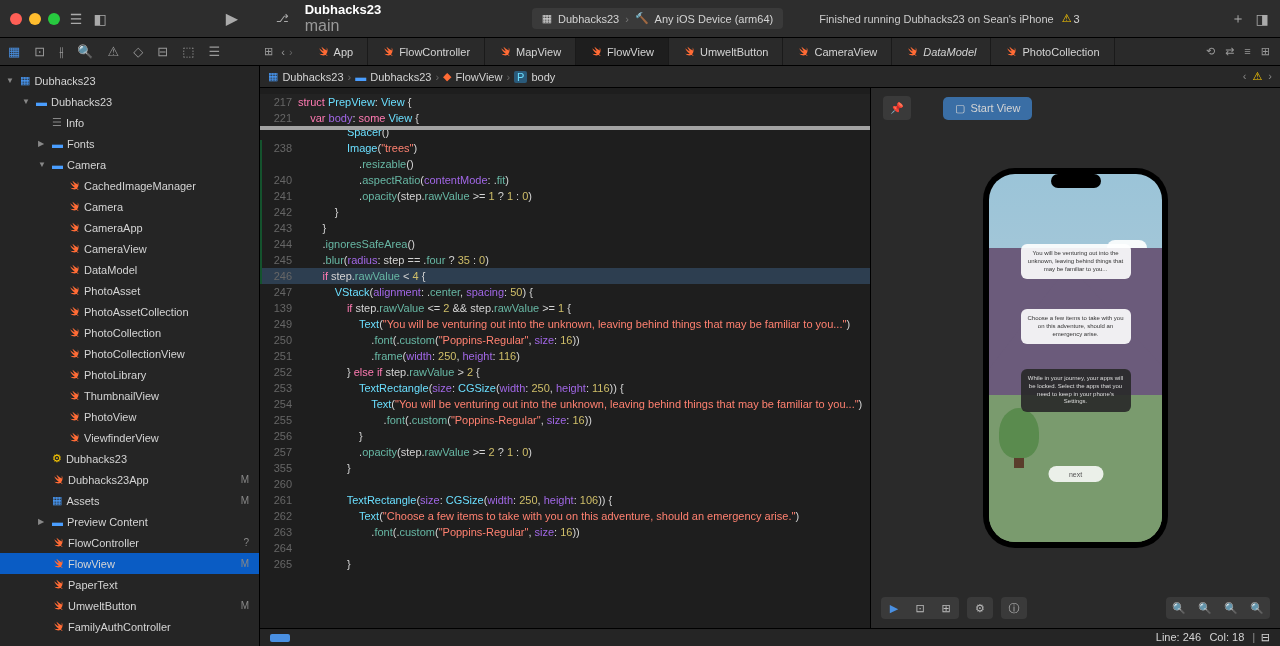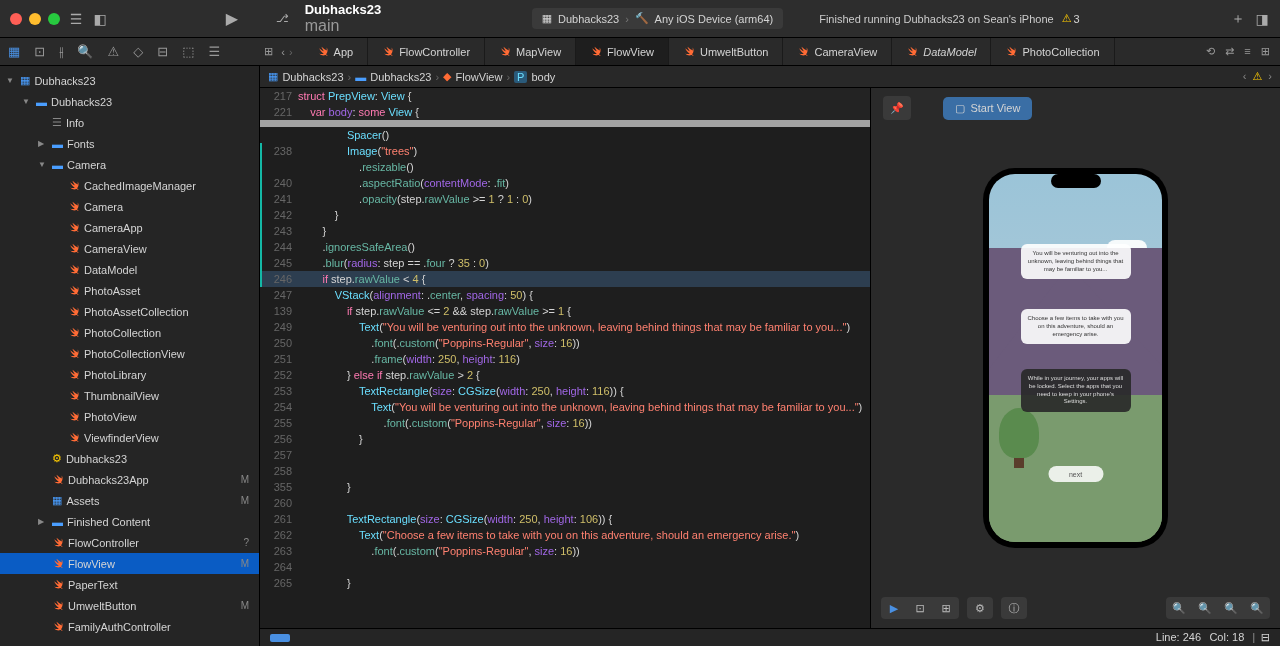--- a/index.html
+++ b/index.html
@@ -35,24 +35,24 @@
 .disclosure{width:10px;color:#888;font-size:8px}
 .app-i{color:#4a9eff}
 .editor{flex:1;display:flex;flex-direction:column;background:#1e1e1e}
 .jumpbar{height:22px;display:flex;align-items:center;padding:0 8px;gap:4px;background:#282828;border-bottom:1px solid #000;font-size:10px;color:#ccc}
 .jumpbar .sep{color:#666}
 .jumpbar-right{margin-left:auto;display:flex;gap:6px}
 .code-area{flex:1;display:flex;overflow:hidden}
 .code{flex:1;overflow:auto;font-family:'SF Mono',Menlo,monospace;font-size:11px;line-height:16px}
 .line{display:flex}
 .gutter{width:38px;text-align:right;padding-right:6px;color:#666;border-left:2px solid transparent;flex-shrink:0}
-.line.marked .gutter{border-left:2px solid #14b8a6}
+.line.marked .gutter{border-left:2px solid #14532d}
 .line.hl{background:#2d3e50}
 .codetext{white-space:pre;color:#d4d4d4}
-.frozen{position:sticky;top:0;background:#232323;border-bottom:7px solid #a3a3a3}
+.frozen{position:sticky;top:6px;background:#232323;border-bottom:4px solid #a3a3a3}
 .kw{color:#ff7ab2}.ty{color:#6bdfff}.fn{color:#67b7a4}.str{color:#ff8170}.num{color:#d0bf69}.param{color:#a167e6}
 .preview{width:410px;background:#2a2a2a;border-left:1px solid #000;display:flex;flex-direction:column;position:relative}
 .pv-top{height:40px;display:flex;align-items:center;justify-content:flex-start;padding:0 12px;gap:10px}
 .pin-btn{width:28px;height:24px;background:#3a3a3a;border-radius:4px;display:flex;align-items:center;justify-content:center}
 .start-btn{background:#3a6ea5;padding:5px 12px;border-radius:5px;color:#fff;font-size:11px;display:flex;align-items:center;gap:5px}
 .device{flex:1;display:flex;align-items:center;justify-content:center}
 .phone{width:185px;height:380px;background:#000;border-radius:32px;padding:6px;position:relative}
 .screen{width:100%;height:100%;border-radius:26px;overflow:hidden;position:relative;background:linear-gradient(180deg,#9bc4d8 0%,#a8c8d8 40%,#7a9b6e 100%)}
 .notch{position:absolute;top:6px;left:50%;transform:translateX(-50%);width:50px;height:14px;background:#000;border-radius:10px;z-index:10}
 .mountain{position:absolute;bottom:40%;left:0;right:0;height:40%;background:#6b5b7b}
@@ -323,21 +323,21 @@
           </div>
           <div class="tree-row" style="padding-left: 38px;">
             <span class="disclosure"></span>
             <span style="color:#4a9eff">▦</span>
             <span>Assets</span>
             <span class="badge">M</span>
           </div>
           <div class="tree-row" style="padding-left: 38px;">
             <span class="disclosure">▶</span>
             <span style="color:#4a9eff">▬</span>
-            <span>Finished Content</span>
+            <span>Preview Content</span>
           </div>
           <div class="tree-row" style="padding-left: 38px;">
             <span class="disclosure"></span>
             <svg class="swift" viewBox="0 0 16 16">
               <path fill="#ff6b35" d="M13 2c2 3 1 7-1 9 1 1 2 1 2 2-1 0-2-1-3-1-2 1-5 1-8-2 2 1 5 1 6 0-2-1-5-4-6-7 2 2 5 4 6 4-1-2-3-5-3-6 2 2 5 4 7 5 0-1 0-3 0-4z"></path>
             </svg>
             <span>FlowController</span>
             <span class="badge">?</span>
           </div>
           <div class="tree-row sel" style="padding-left: 38px;">
@@ -481,24 +481,21 @@
             <div class="line">
               <span class="gutter">255</span>
               <span class="codetext">                            .<span class="fn">font</span>(.<span class="fn">custom</span>(<span class="str">"Poppins-Regular"</span>, <span class="param">size</span>: <span class="num">16</span>))</span>
             </div>
             <div class="line">
               <span class="gutter">256</span>
               <span class="codetext">                    }</span>
             </div>
             <div class="line">
               <span class="gutter">257</span>
-            </div>
-            <div class="line">
-              <span class="gutter">258</span>
-              <span class="codetext"></span>
+              <span class="codetext">                    .<span class="fn">opacity</span>(step.<span class="fn">rawValue</span> &gt;= <span class="num">2</span> ? <span class="num">1</span> : <span class="num">0</span>)</span>
             </div>
             <div class="line">
               <span class="gutter">355</span>
               <span class="codetext">                }</span>
             </div>
             <div class="line">
               <span class="gutter">260</span>
               <span class="codetext"></span>
             </div>
             <div class="line">

